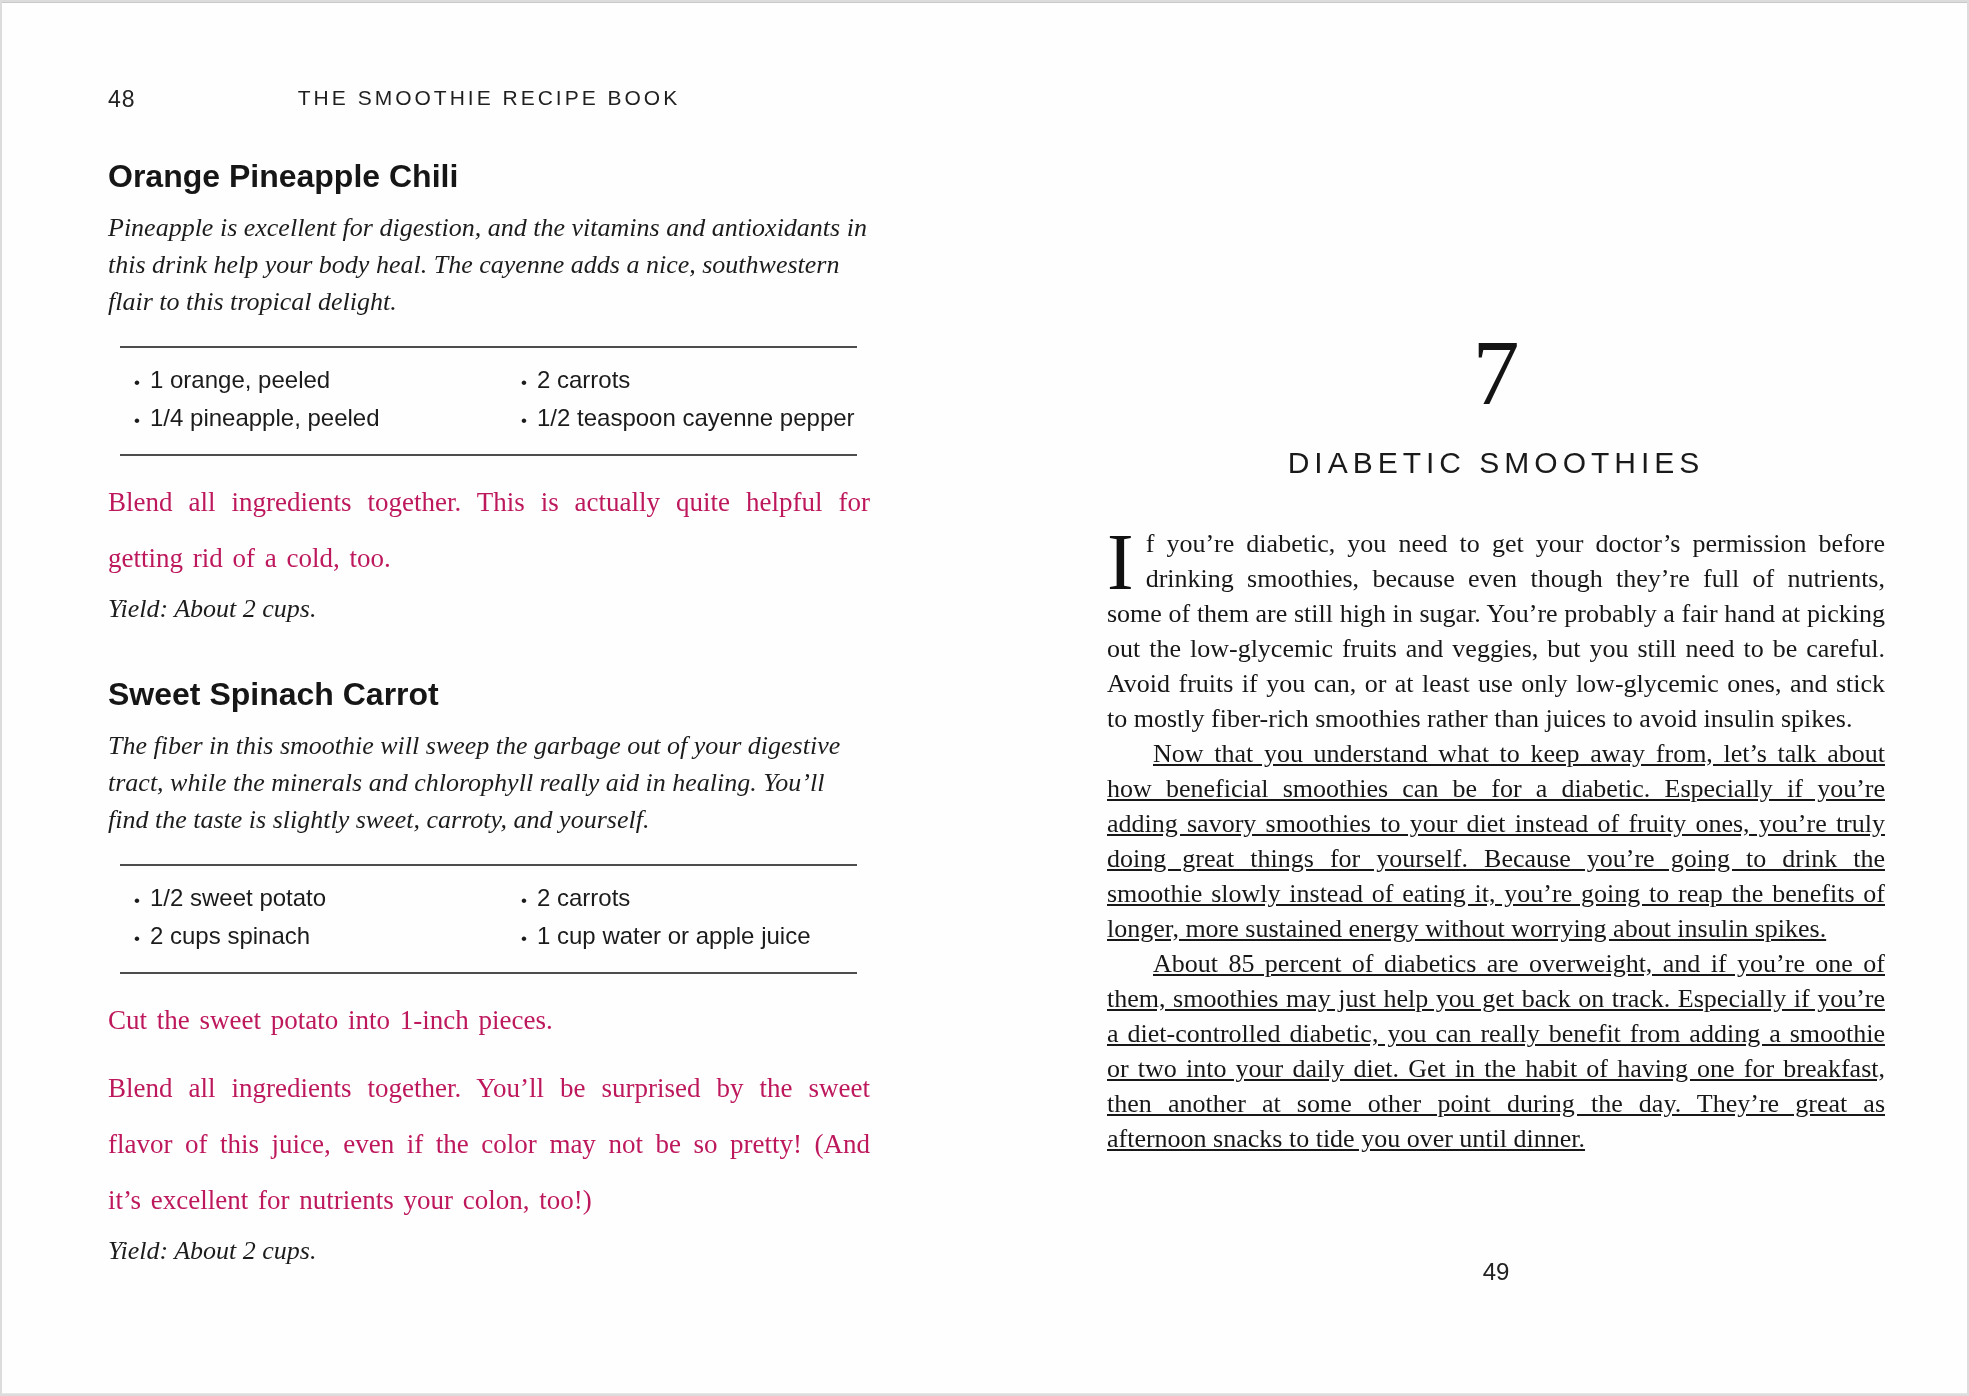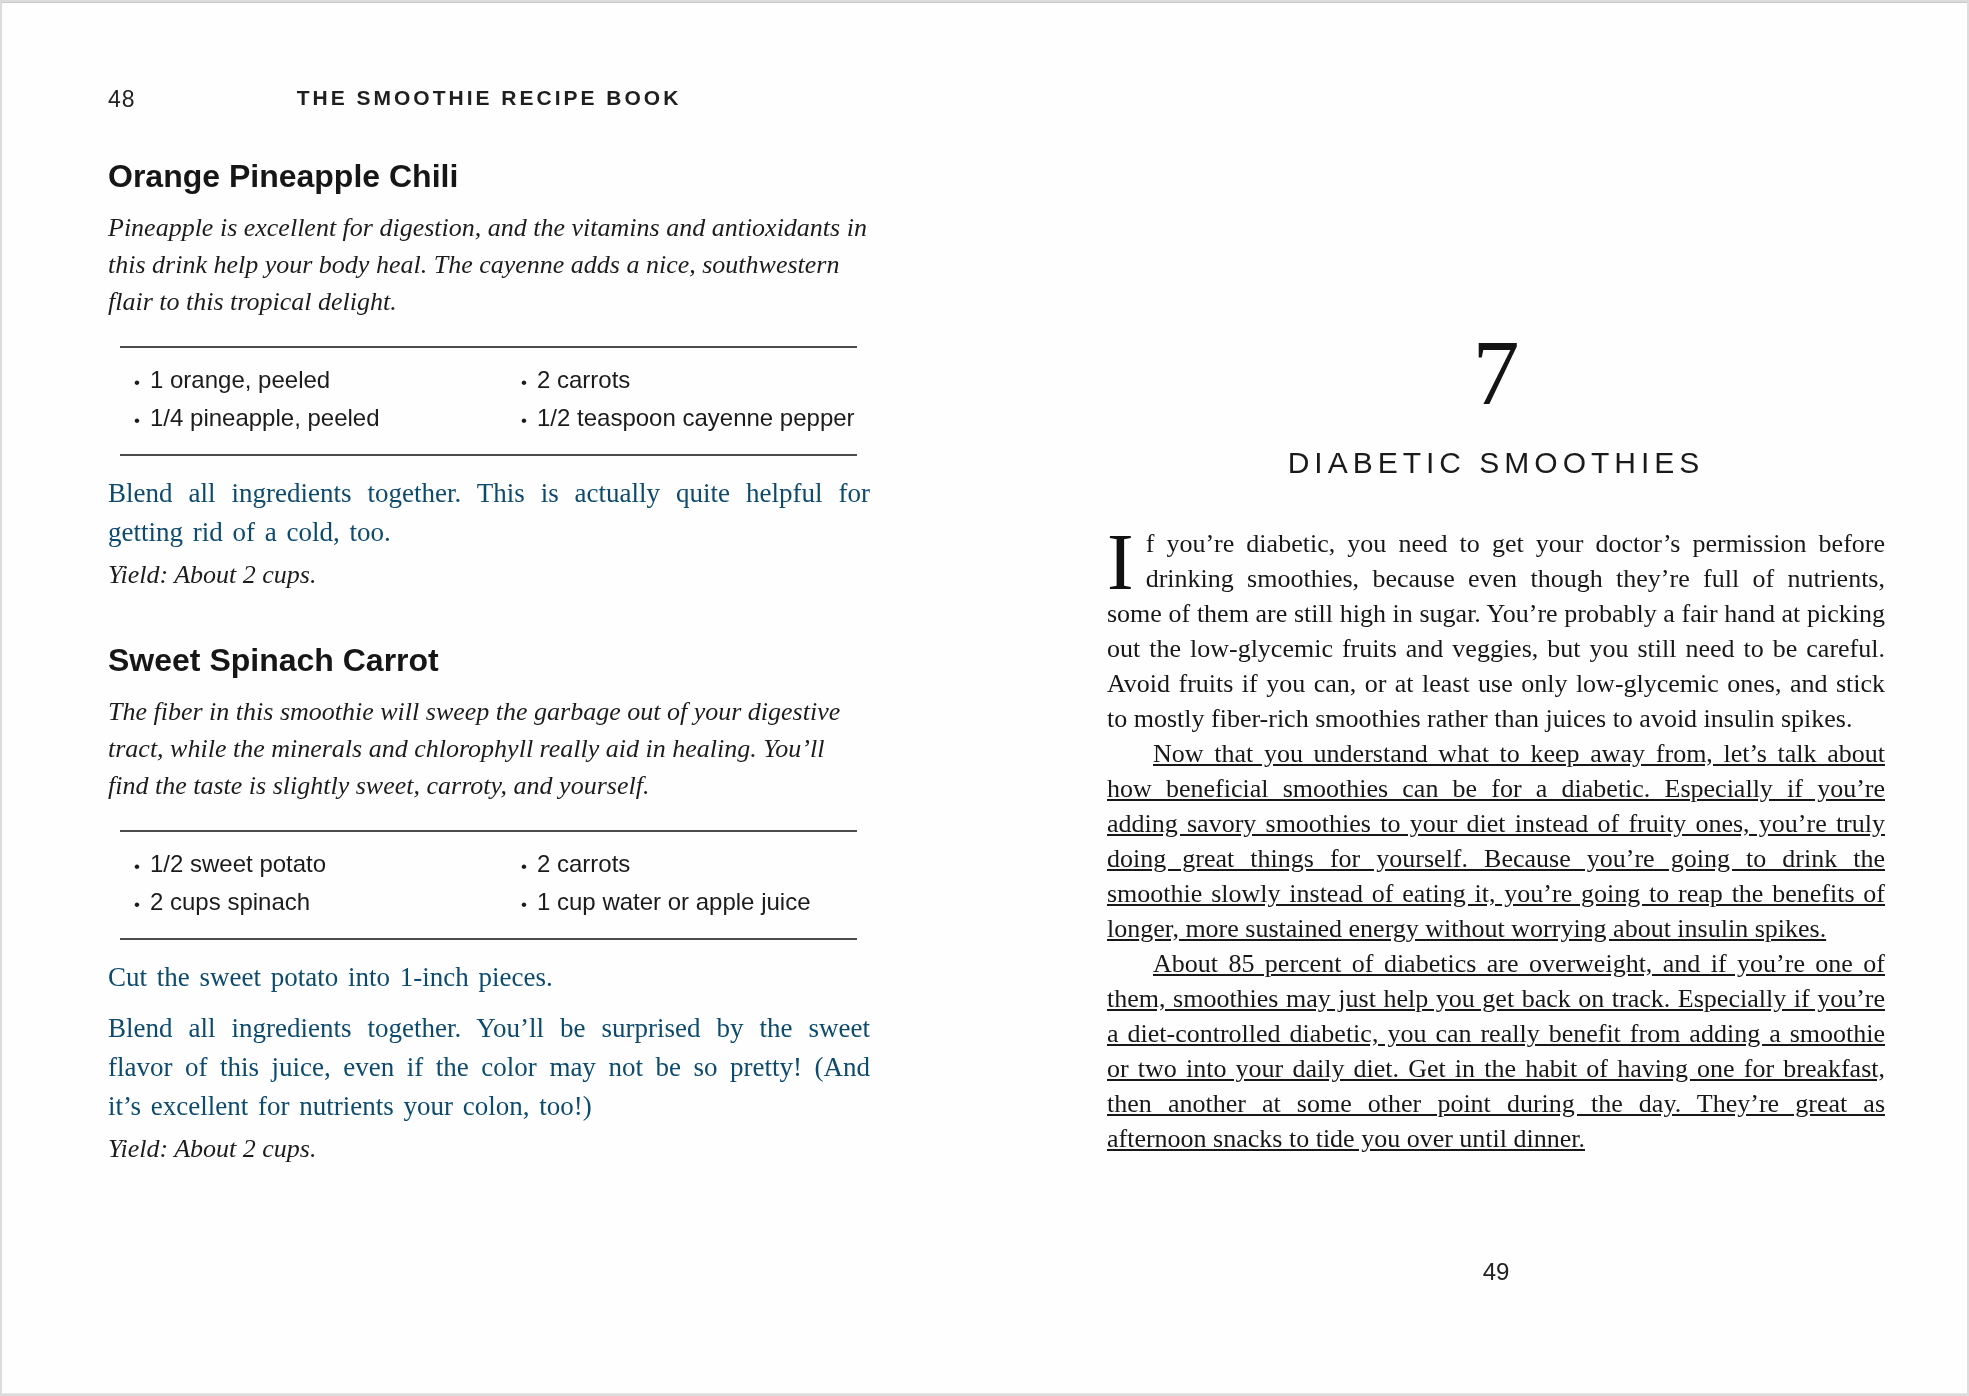--- a/index.html
+++ b/index.html
@@ -22,21 +22,21 @@
   .lp-header {
     position:relative; height:32px;
     font-family:"Liberation Sans", sans-serif;
   }
   .lp-header .pgnum {
     position:absolute; left:0; top:0;
     font-size:23px; letter-spacing:1px; color:#222;
   }
   .lp-header .running {
     display:block; text-align:center;
-    font-size:21px; letter-spacing:3px; color:#1f1f1f;font-weight:bold;
+    font-size:21px; letter-spacing:3px; color:#1f1f1f;
   }
   .recipe-title {
     margin-top:40px;
     font-family:"Liberation Sans", sans-serif;
     font-weight:700; font-size:32px; color:#161616;
   }
   .recipe-desc {
     margin-top:14px;
     font-style:italic; font-size:26px; line-height:37px; color:#1c1c1c;
   }
@@ -48,22 +48,22 @@
     font-family:"Liberation Sans", sans-serif;
     font-size:24px; line-height:35px; color:#1b1b1b;
   }
   .ing-col { list-style:none; }
   .ing-col.c1 { width:387px; }
   .ing-col.c2 { flex:1; }
   .ing-item { display:flex; align-items:baseline; }
   .ing-item .blt { width:30px; padding-left:14px; font-size:17px; }
   .instr {
     margin-top:18px;
-    font-size:27px; line-height:39px; text-align:justify;
-    word-spacing:3px; color:#0c4a6e;
+    font-size:27px; line-height:56px; text-align:justify;
+    word-spacing:3px; color:#be185d;
   }
   .instr + .instr { margin-top:12px; }
   .yield {
     margin-top:8px;
     font-style:italic; font-size:26px; color:#1c1c1c;
   }
   .recipe + .recipe { margin-top:52px; }
 
   
   .right-col {

